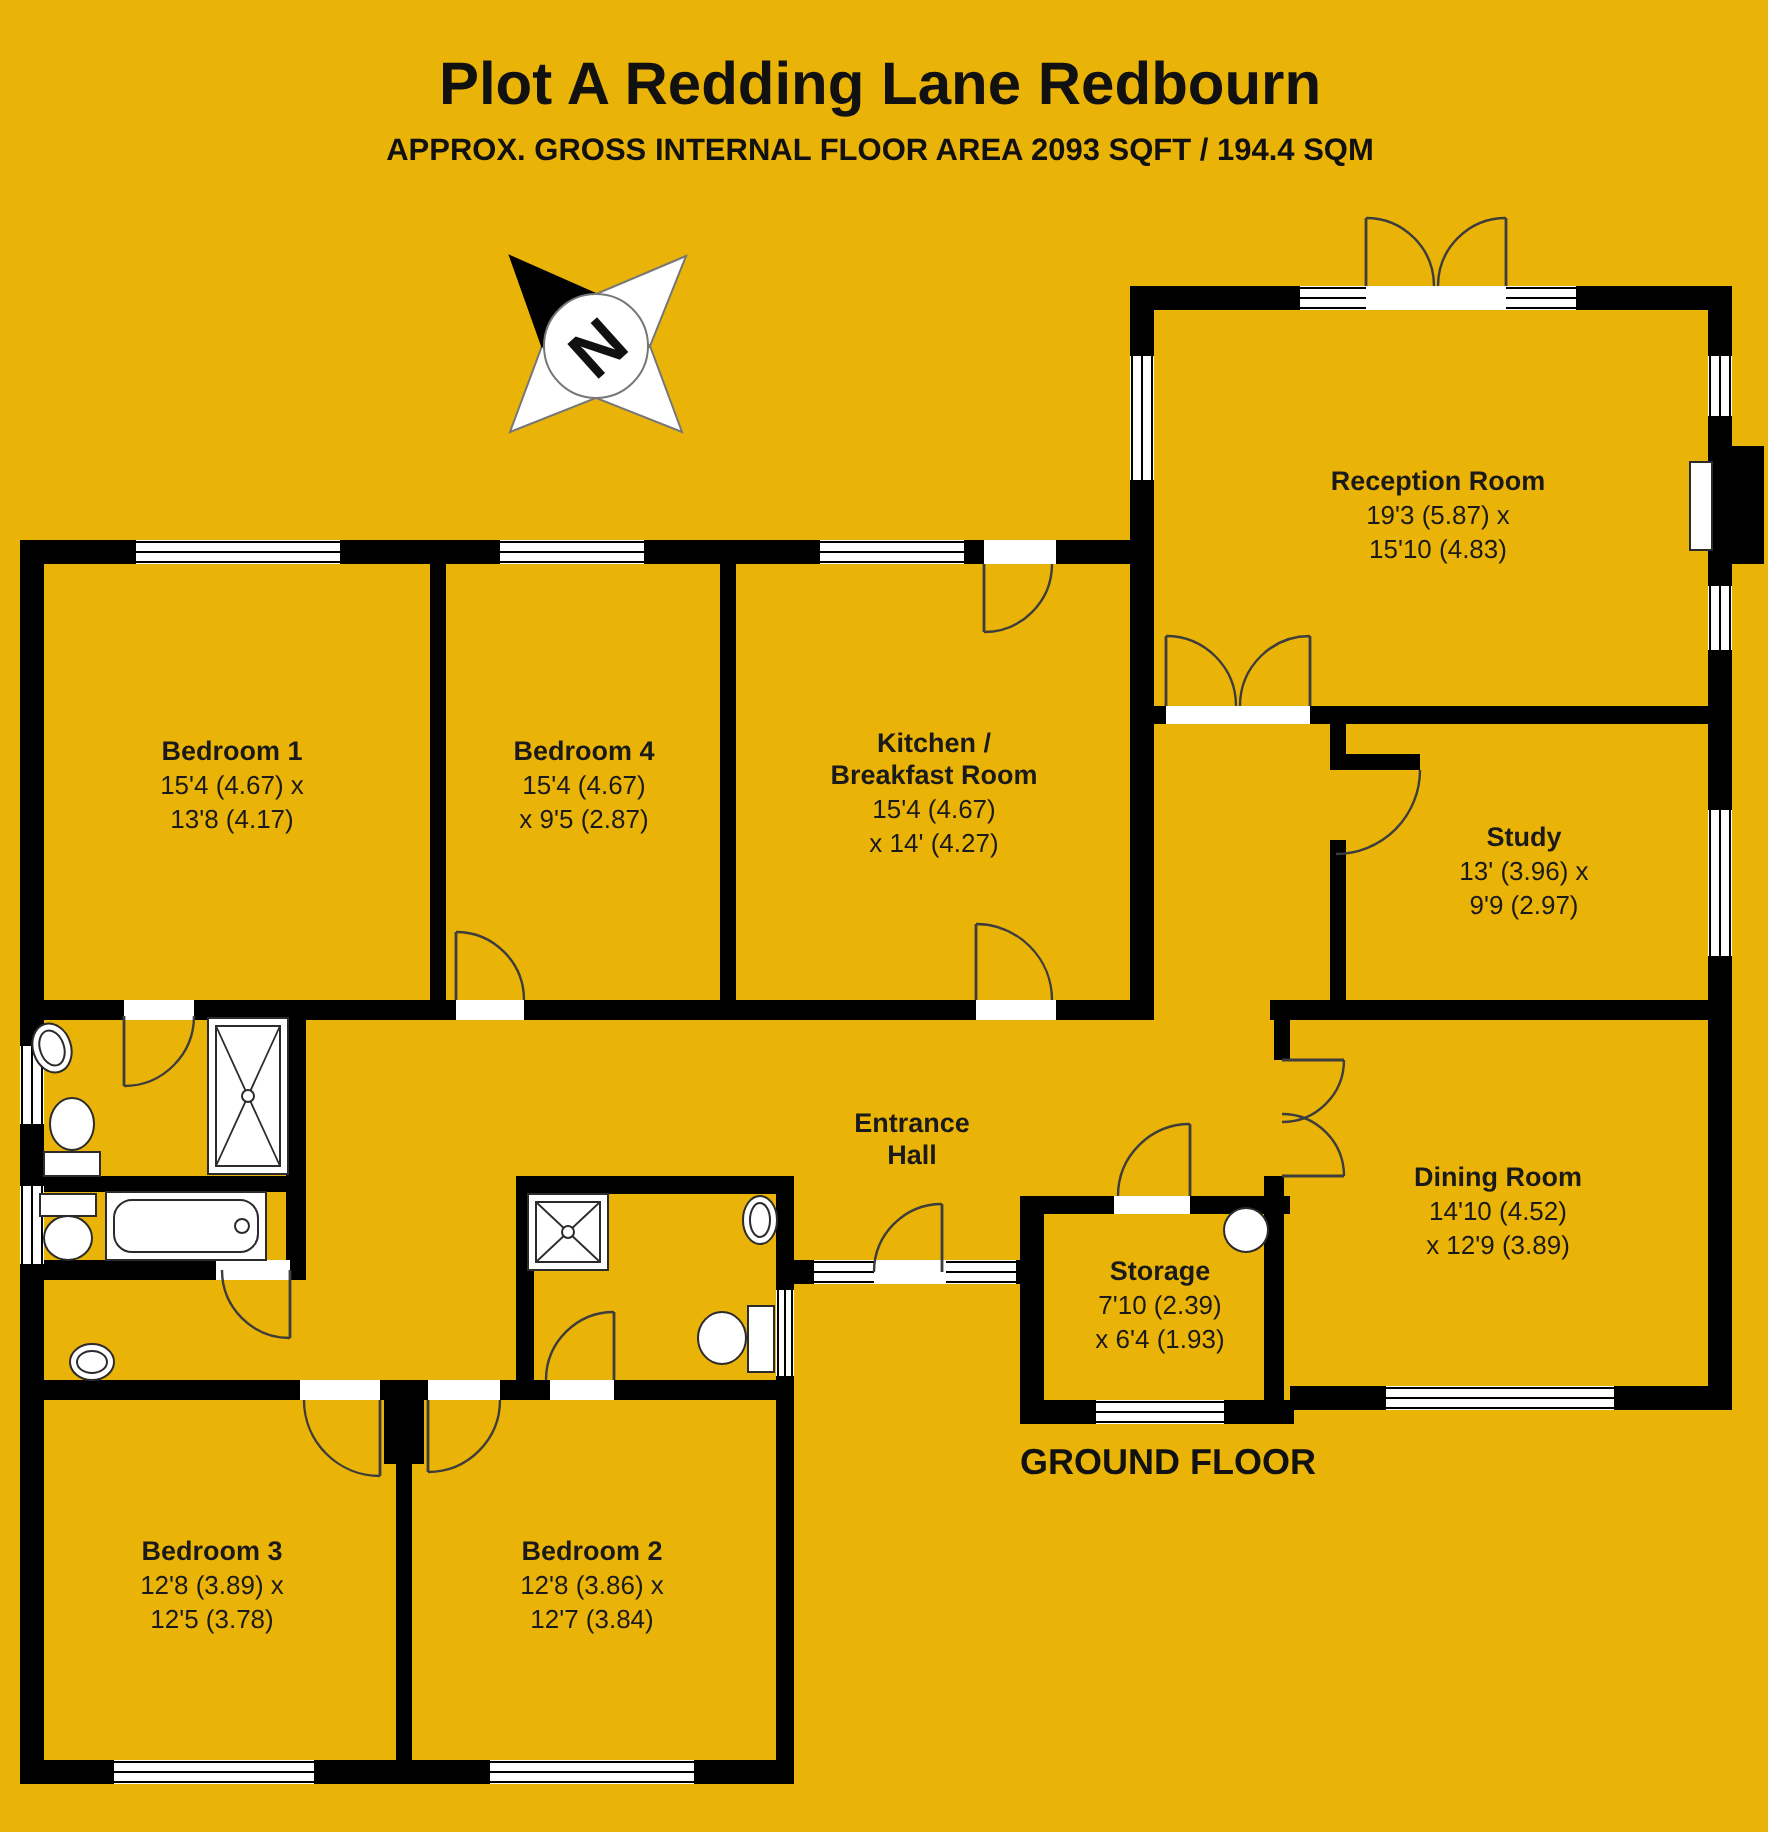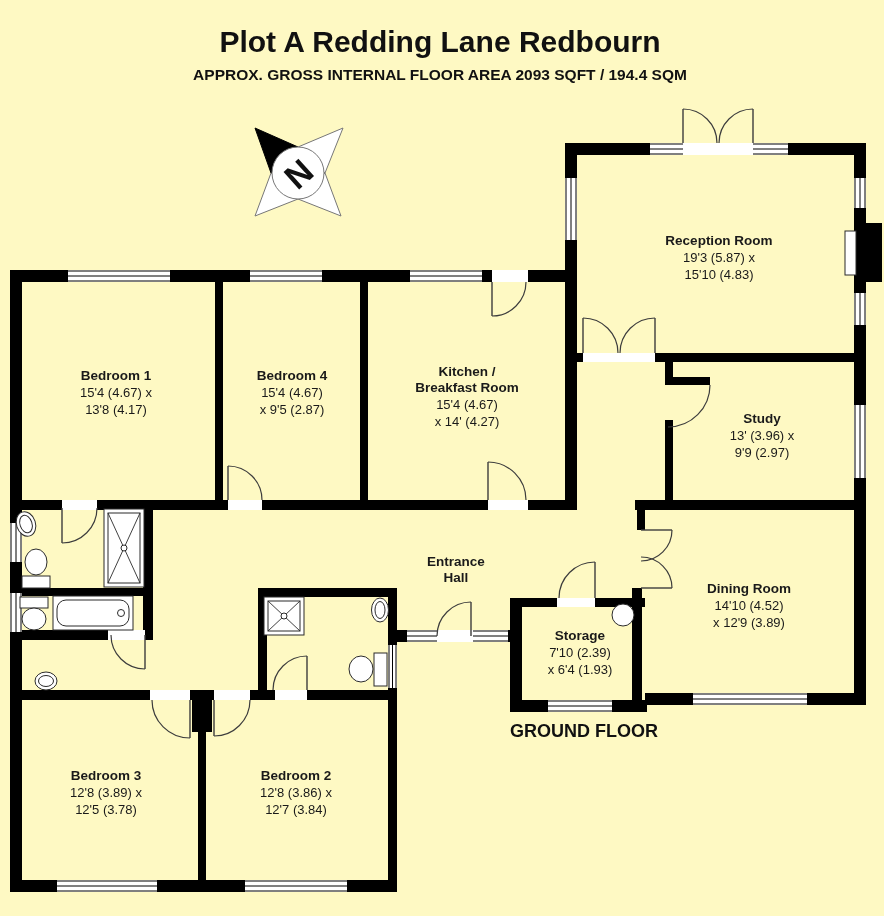--- a/index.html
+++ b/index.html
@@ -1,16 +1,16 @@
 <!DOCTYPE html>
 <html><head>
 <meta charset="utf-8">
 <style>
   html,body{margin:0;padding:0;background:#ffffff;}
-  .page{position:relative;width:884px;height:916px;background:#fef9c3;overflow:hidden;}
+  .page{position:relative;width:884px;height:916px;background:#eab308;overflow:hidden;}
   svg{display:block;}
   .w{fill:#000;}
   .gap{fill:#fff;}
   .wf{fill:#fff;}
   .wl{stroke:#000;stroke-width:1;}
   .door{stroke:#3d3d3d;stroke-width:1.2;fill:none;}
   .leaf{stroke:#3d3d3d;stroke-width:1.4;}
   .fxt{fill:#fff;stroke:#2b2b2b;stroke-width:1;}
   .xline{stroke:#2b2b2b;stroke-width:0.9;}
   .title{font:bold 30px "Liberation Sans",sans-serif;fill:#111;text-anchor:middle;}

